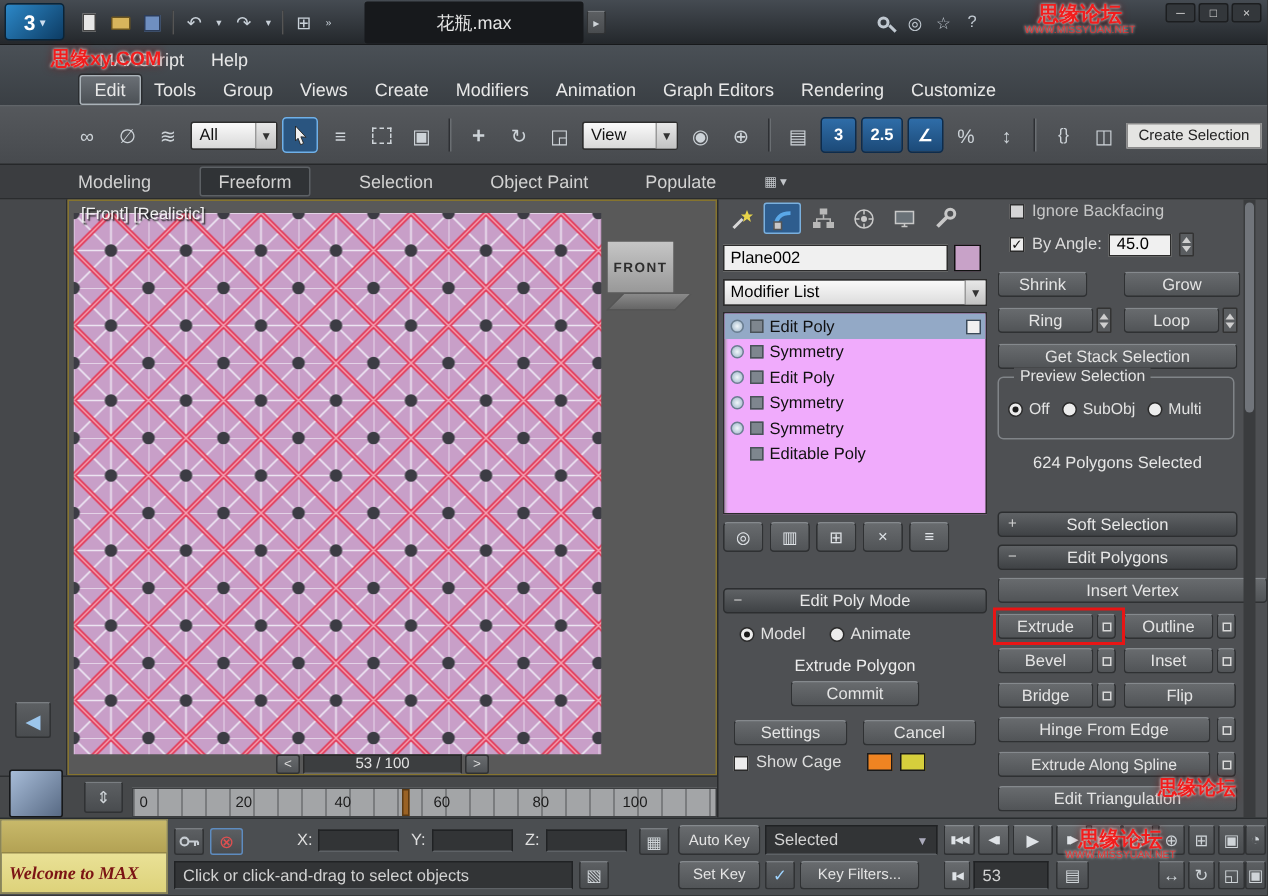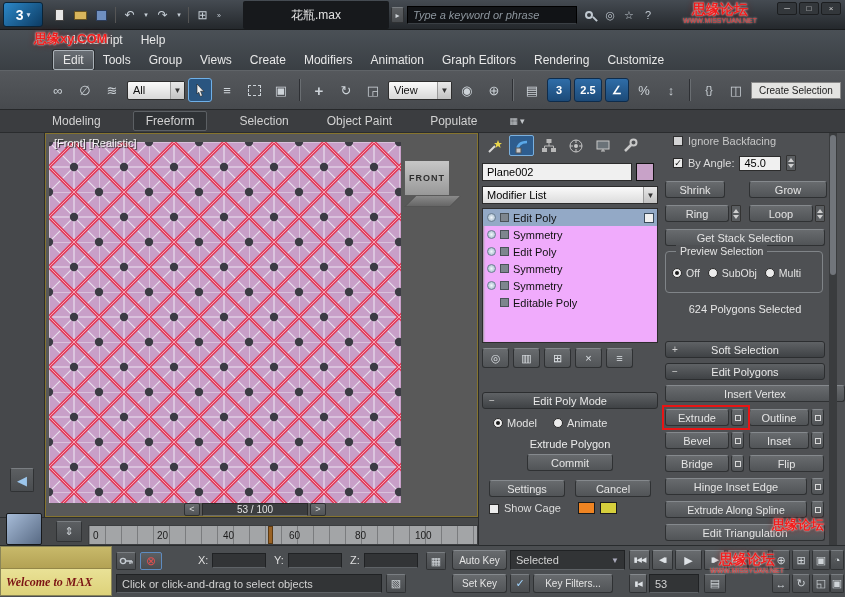--- a/index.html
+++ b/index.html
@@ -164,21 +164,20 @@
       <span class="qbtn">↷</span>
       <span class="qbtn narrow">▾</span>
       <span class="qsep"></span>
       <span class="qbtn">⊞</span>
       <span class="qbtn narrow">»</span>
     </div>
     <div class="fname abs" style="left:243px;top:1px;width:146px;height:28px">
       <span>花瓶.max</span>
     </div>
     <div class="icbox abs" style="left:391px;top:7px;width:13px;height:16px;font-size:8px">▸</div>
-    <input class="search abs" style="left: 407px; top: 6px; width: 170px; height: 18px;" placeholder="Type a keyword or phrase">
     <div class="tbic abs" style="left:580px;top:6px;width:18px;height:18px">
         <span class="mag"></span>
       </div>
     <div class="tbic abs" style="left:601px;top:6px;width:18px;height:18px">◎</div>
     <div class="tbic abs" style="left:620px;top:6px;width:18px;height:18px">☆</div>
     <div class="tbic abs" style="left:639px;top:6px;width:18px;height:18px">?</div>
     <div class="wm abs" style="left:664px;top:2px;width:112px;text-align:center">
       <div class="wm-big">思缘论坛</div>
       <div class="wm-small">WWW.MISSYUAN.NET</div>
     </div>
@@ -504,21 +503,21 @@
       <div class="btn" style="left:150px;top:299px;width:13px">
           <span class="sboxsq"></span>
         </div>
 
       <div class="btn" style="left:4px;top:322px;width:64px">Bridge</div>
       <div class="btn" style="left:70px;top:322px;width:13px">
           <span class="sboxsq"></span>
         </div>
       <div class="btn" style="left:88px;top:322px;width:75px">Flip</div>
 
-      <div class="btn" style="left:4px;top:345px;width:142px">Hinge Inset Edge</div>
+      <div class="btn" style="left:4px;top:345px;width:142px">Hinge From Edge</div>
       <div class="btn" style="left:150px;top:345px;width:13px">
           <span class="sboxsq"></span>
         </div>
 
       <div class="btn" style="left:4px;top:368px;width:142px;font-size:10.5px">Extrude Along Spline</div>
       <div class="btn" style="left:150px;top:368px;width:13px">
           <span class="sboxsq"></span>
         </div>
 
       <div class="btn" style="left:4px;top:391px;width:160px">Edit Triangulation</div>

